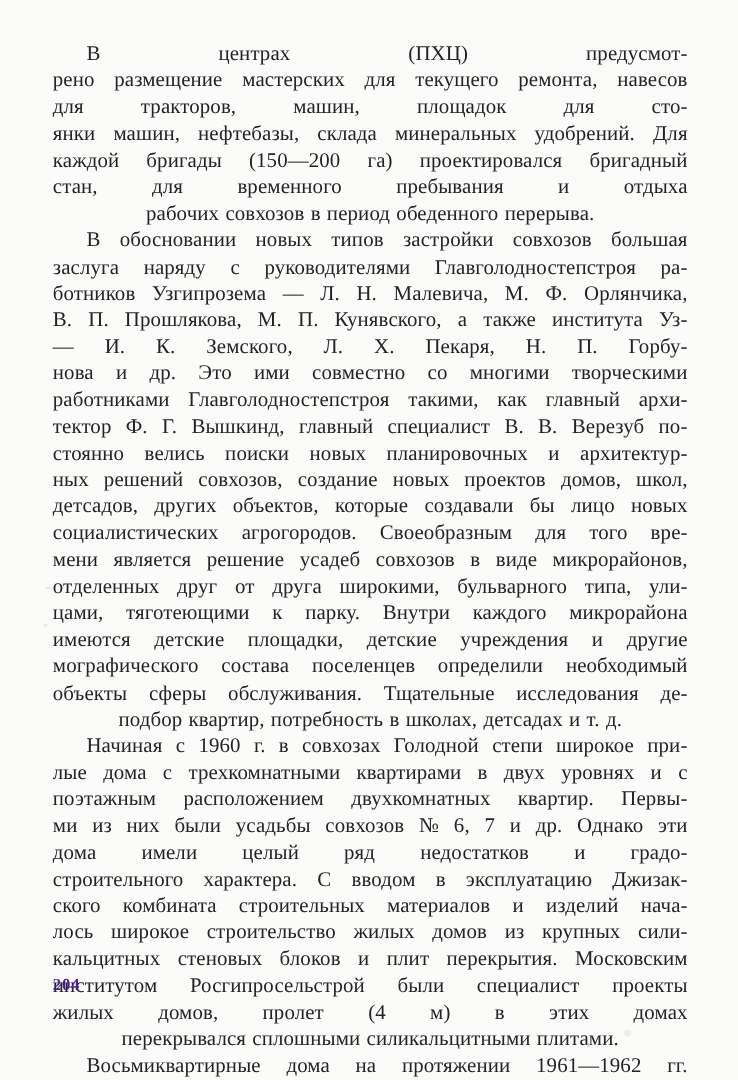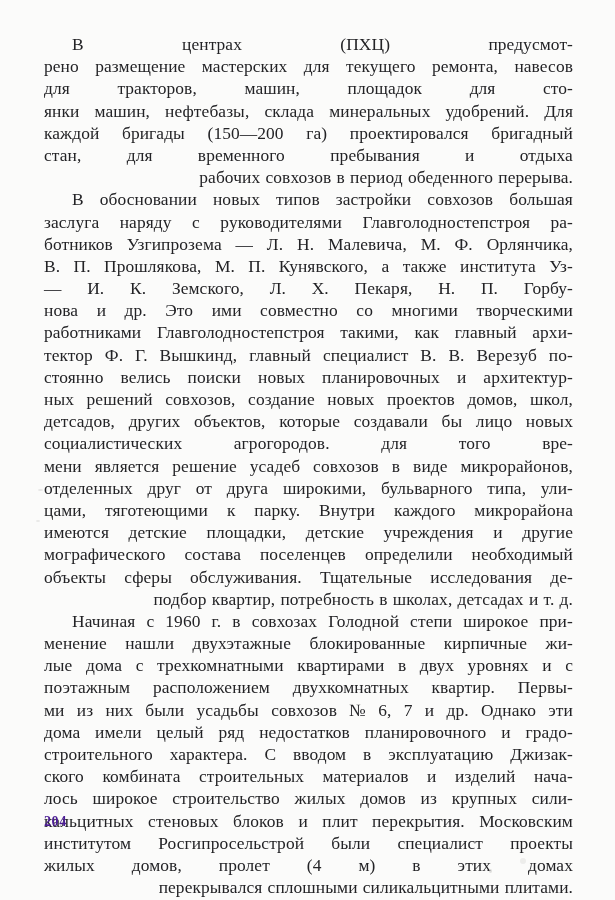--- a/index.html
+++ b/index.html
@@ -39,21 +39,21 @@
     letter-spacing: 0.1px;
     white-space: pre;
     color: #232326;
   }
   
   .line.just {
     justify-content: space-between;
   }
   
   .line.flush {
-    justify-content: flex-end;
+    justify-content: center;
   }
   .line.flush .w + .w {
     margin-left: 0.30em;
   }
   
   .line.indent {
     padding-left: 28px;
   }
   .w {
     display: inline-block;
@@ -96,36 +96,35 @@
         <div class="line just"><span class="w">заслуга</span><span class="w">наряду</span><span class="w">с</span><span class="w">руководителями</span><span class="w">Главголодностепстроя</span><span class="w">ра-</span></div>
         <div class="line just"><span class="w">ботников</span><span class="w">Узгипрозема</span><span class="w">—</span><span class="w">Л.</span><span class="w">Н.</span><span class="w">Малевича,</span><span class="w">М.</span><span class="w">Ф.</span><span class="w">Орлянчика,</span></div>
         <div class="line just"><span class="w">В.</span><span class="w">П.</span><span class="w">Прошлякова,</span><span class="w">М.</span><span class="w">П.</span><span class="w">Кунявского,</span><span class="w">а</span><span class="w">также</span><span class="w">института</span><span class="w">Уз-</span></div>
         <div class="line just"><span class="w">—</span><span class="w">И.</span><span class="w">К.</span><span class="w">Земского,</span><span class="w">Л.</span><span class="w">Х.</span><span class="w">Пекаря,</span><span class="w">Н.</span><span class="w">П.</span><span class="w">Горбу-</span></div>
         <div class="line just"><span class="w">нова</span><span class="w">и</span><span class="w">др.</span><span class="w">Это</span><span class="w">ими</span><span class="w">совместно</span><span class="w">со</span><span class="w">многими</span><span class="w">творческими</span></div>
         <div class="line just"><span class="w">работниками</span><span class="w">Главголодностепстроя</span><span class="w">такими,</span><span class="w">как</span><span class="w">главный</span><span class="w">архи-</span></div>
         <div class="line just"><span class="w">тектор</span><span class="w">Ф.</span><span class="w">Г.</span><span class="w">Вышкинд,</span><span class="w">главный</span><span class="w">специалист</span><span class="w">В.</span><span class="w">В.</span><span class="w">Верезуб</span><span class="w">по-</span></div>
         <div class="line just"><span class="w">стоянно</span><span class="w">велись</span><span class="w">поиски</span><span class="w">новых</span><span class="w">планировочных</span><span class="w">и</span><span class="w">архитектур-</span></div>
         <div class="line just"><span class="w">ных</span><span class="w">решений</span><span class="w">совхозов,</span><span class="w">создание</span><span class="w">новых</span><span class="w">проектов</span><span class="w">домов,</span><span class="w">школ,</span></div>
         <div class="line just"><span class="w">детсадов,</span><span class="w">других</span><span class="w">объектов,</span><span class="w">которые</span><span class="w">создавали</span><span class="w">бы</span><span class="w">лицо</span><span class="w">новых</span></div>
-        <div class="line just"><span class="w">социалистических</span><span class="w">агрогородов.</span><span class="w">для</span><span class="w">того</span><span class="w">вре-</span></div>
+        <div class="line just"><span class="w">социалистических</span><span class="w">агрогородов.</span><span class="w">Своеобразным</span><span class="w">для</span><span class="w">того</span><span class="w">вре-</span></div>
         <div class="line just"><span class="w">мени</span><span class="w">является</span><span class="w">решение</span><span class="w">усадеб</span><span class="w">совхозов</span><span class="w">в</span><span class="w">виде</span><span class="w">микрорайонов,</span></div>
         <div class="line just"><span class="w">отделенных</span><span class="w">друг</span><span class="w">от</span><span class="w">друга</span><span class="w">широкими,</span><span class="w">бульварного</span><span class="w">типа,</span><span class="w">ули-</span></div>
         <div class="line just"><span class="w">цами,</span><span class="w">тяготеющими</span><span class="w">к</span><span class="w">парку.</span><span class="w">Внутри</span><span class="w">каждого</span><span class="w">микрорайона</span></div>
         <div class="line just"><span class="w">имеются</span><span class="w">детские</span><span class="w">площадки,</span><span class="w">детские</span><span class="w">учреждения</span><span class="w">и</span><span class="w">другие</span></div>
         <div class="line just"><span class="w">мографического</span><span class="w">состава</span><span class="w">поселенцев</span><span class="w">определили</span><span class="w">необходимый</span></div>
         <div class="line just"><span class="w">объекты</span><span class="w">сферы</span><span class="w">обслуживания.</span><span class="w">Тщательные</span><span class="w">исследования</span><span class="w">де-</span></div>
         <div class="line flush"><span class="w">подбор</span><span class="w">квартир,</span><span class="w">потребность</span><span class="w">в</span><span class="w">школах,</span><span class="w">детсадах</span><span class="w">и</span><span class="w">т.</span><span class="w">д.</span></div>
       </div>
       <div class="para">
         <div class="line just indent"><span class="w">Начиная</span><span class="w">с</span><span class="w">1960</span><span class="w">г.</span><span class="w">в</span><span class="w">совхозах</span><span class="w">Голодной</span><span class="w">степи</span><span class="w">широкое</span><span class="w">при-</span></div>
-        <div class="line just"><span class="w">менение</span><span class="w">нашли</span><span class="w">двухэтажные</span><span class="w">блокированные</span><span class="w">кирпичные</span><span class="w">жи-</span></div>
         <div class="line just"><span class="w">лые</span><span class="w">дома</span><span class="w">с</span><span class="w">трехкомнатными</span><span class="w">квартирами</span><span class="w">в</span><span class="w">двух</span><span class="w">уровнях</span><span class="w">и</span><span class="w">с</span></div>
         <div class="line just"><span class="w">поэтажным</span><span class="w">расположением</span><span class="w">двухкомнатных</span><span class="w">квартир.</span><span class="w">Первы-</span></div>
         <div class="line just"><span class="w">ми</span><span class="w">из</span><span class="w">них</span><span class="w">были</span><span class="w">усадьбы</span><span class="w">совхозов</span><span class="w">№</span><span class="w">6,</span><span class="w">7</span><span class="w">и</span><span class="w">др.</span><span class="w">Однако</span><span class="w">эти</span></div>
-        <div class="line just"><span class="w">дома</span><span class="w">имели</span><span class="w">целый</span><span class="w">ряд</span><span class="w">недостатков</span><span class="w">планировочного</span><span class="w">и</span><span class="w">градо-</span></div>
+        <div class="line just"><span class="w">дома</span><span class="w">имели</span><span class="w">целый</span><span class="w">ряд</span><span class="w">недостатков</span><span class="w">и</span><span class="w">градо-</span></div>
         <div class="line just"><span class="w">строительного</span><span class="w">характера.</span><span class="w">С</span><span class="w">вводом</span><span class="w">в</span><span class="w">эксплуатацию</span><span class="w">Джизак-</span></div>
         <div class="line just"><span class="w">ского</span><span class="w">комбината</span><span class="w">строительных</span><span class="w">материалов</span><span class="w">и</span><span class="w">изделий</span><span class="w">нача-</span></div>
         <div class="line just"><span class="w">лось</span><span class="w">широкое</span><span class="w">строительство</span><span class="w">жилых</span><span class="w">домов</span><span class="w">из</span><span class="w">крупных</span><span class="w">сили-</span></div>
         <div class="line just"><span class="w">кальцитных</span><span class="w">стеновых</span><span class="w">блоков</span><span class="w">и</span><span class="w">плит</span><span class="w">перекрытия.</span><span class="w">Московским</span></div>
         <div class="line just"><span class="w">институтом</span><span class="w">Росгипросельстрой</span><span class="w">были</span><span class="w">специалист</span><span class="w">проекты</span></div>
         <div class="line just"><span class="w">жилых</span><span class="w">домов,</span><span class="w">пролет</span><span class="w">(4</span><span class="w">м)</span><span class="w">в</span><span class="w">этих</span><span class="w">домах</span></div>
         <div class="line flush"><span class="w">перекрывался</span><span class="w">сплошными</span><span class="w">силикальцитными</span><span class="w">плитами.</span></div>
       </div>
       <div class="para">
         <div class="line just indent"><span class="w">Восьмиквартирные</span><span class="w">дома</span><span class="w">на</span><span class="w">протяжении</span><span class="w">1961—1962</span><span class="w">гг.</span></div>

